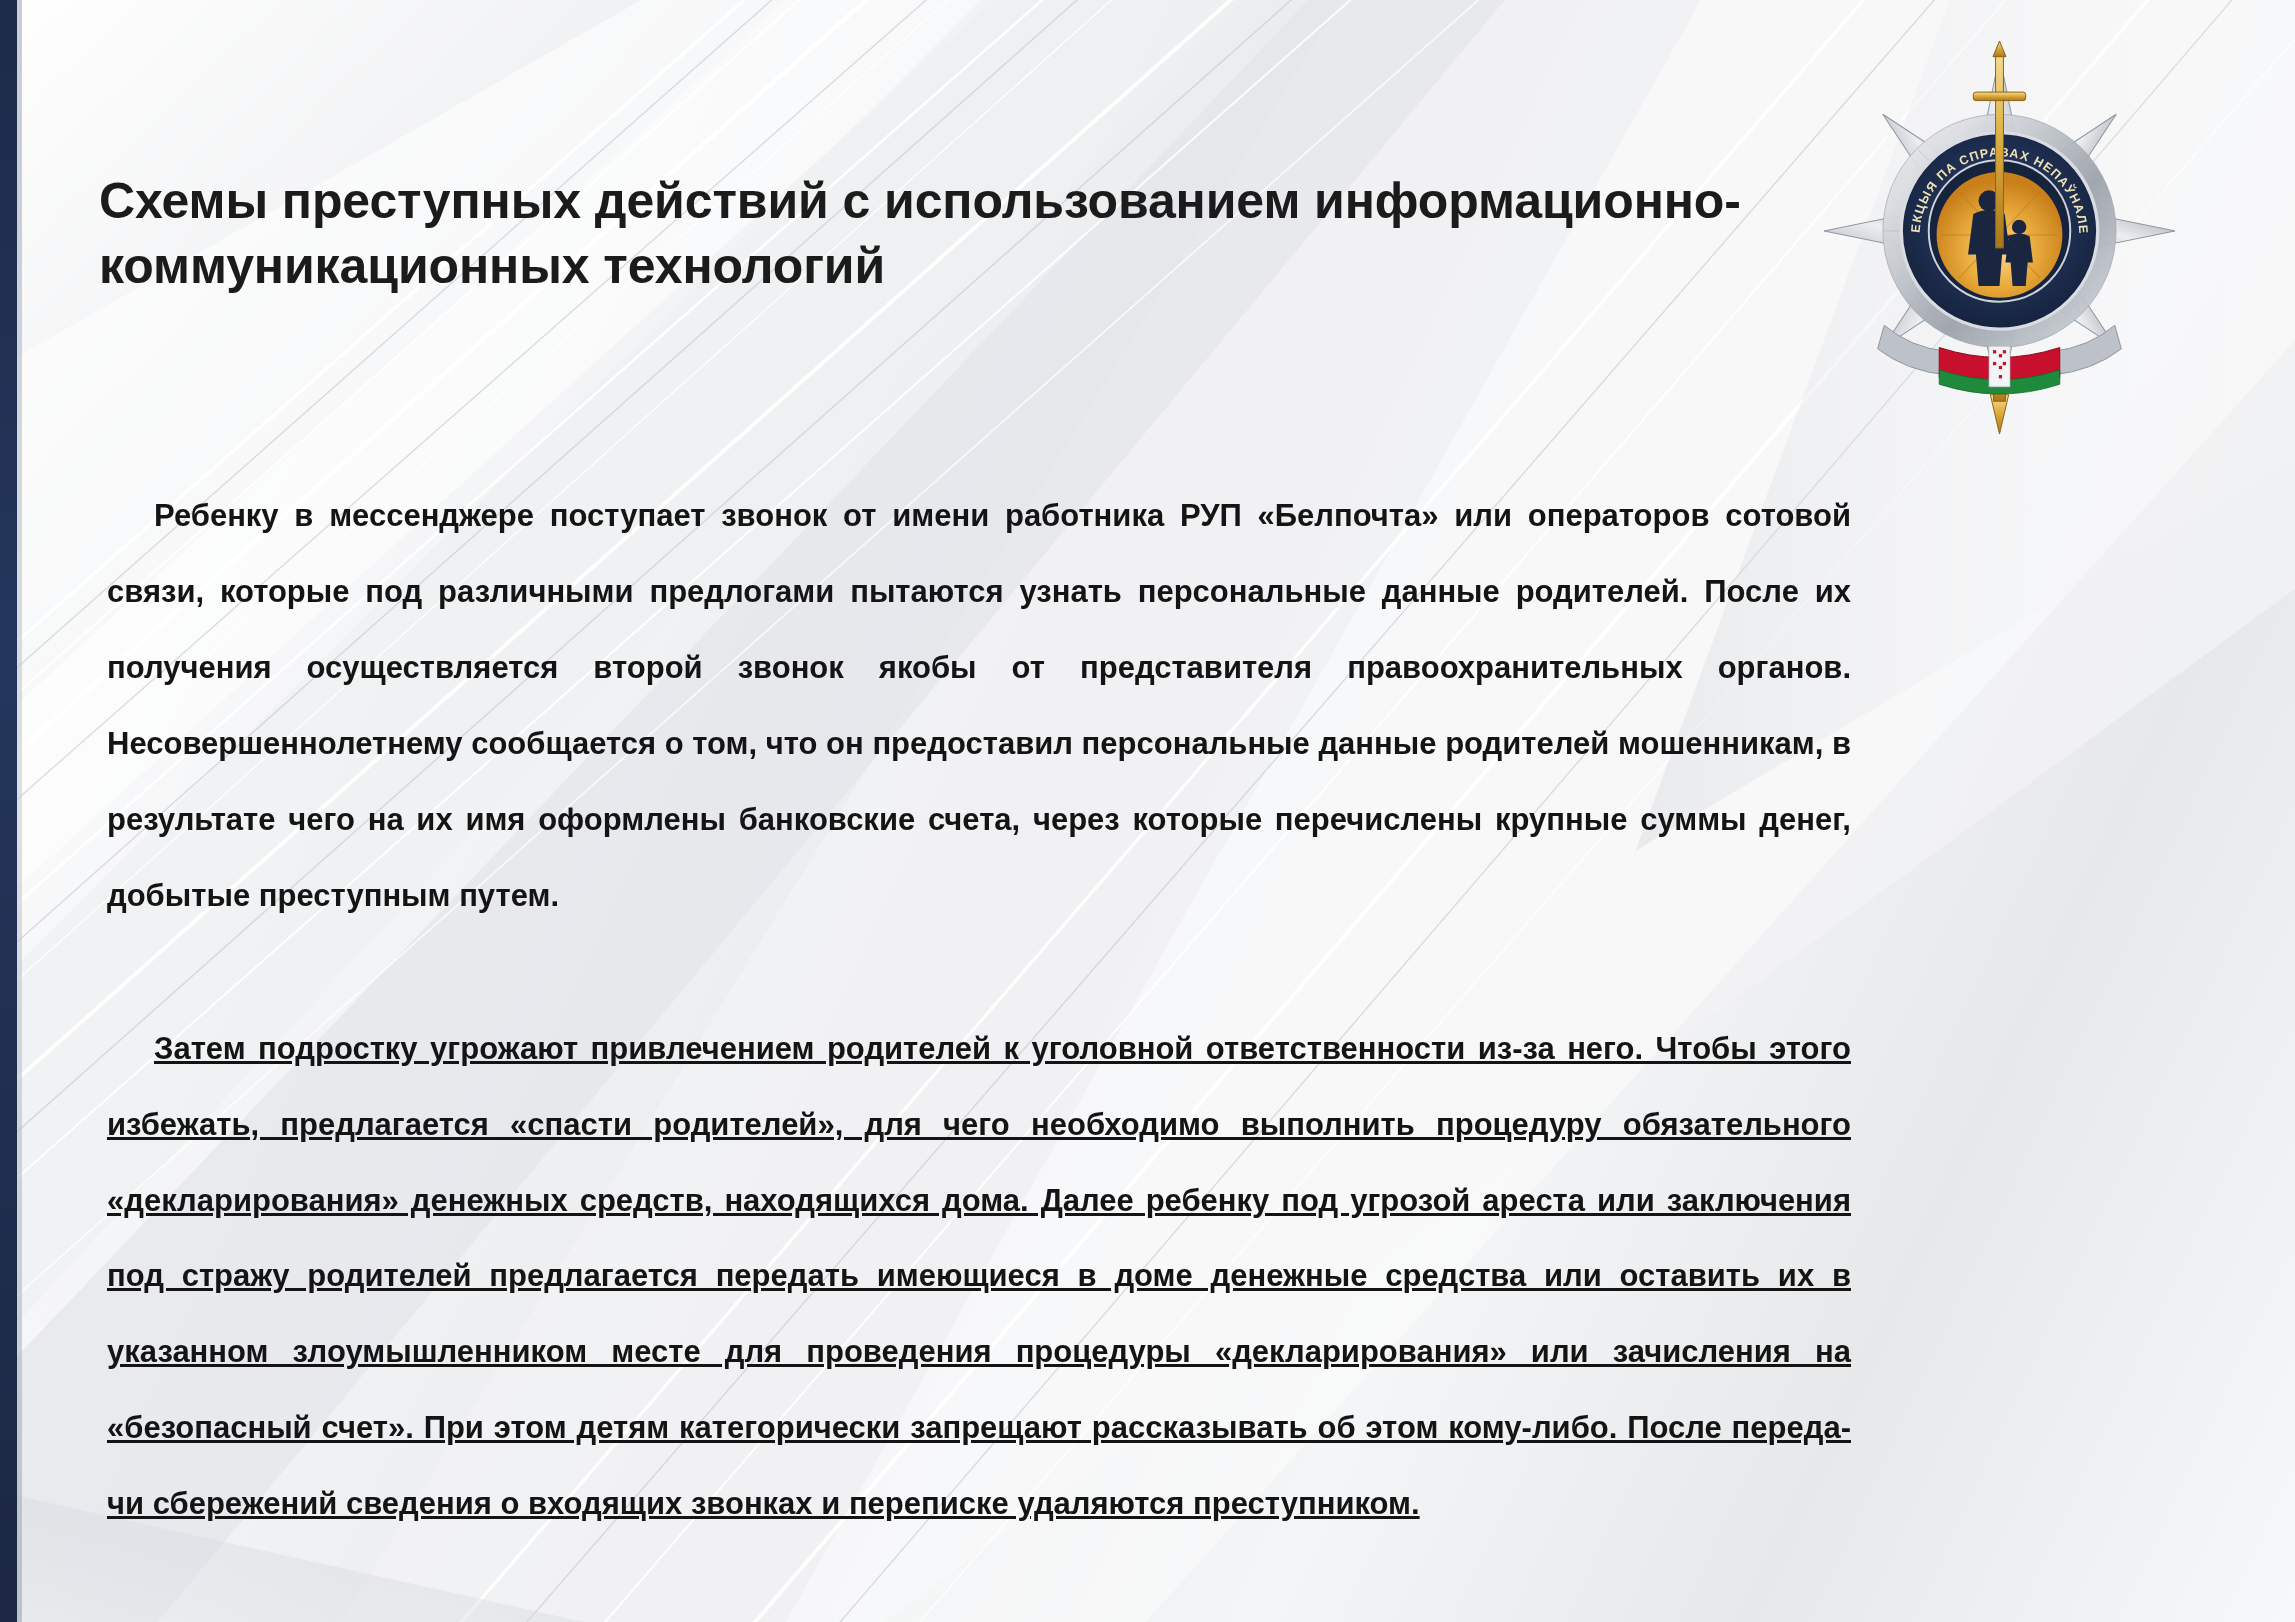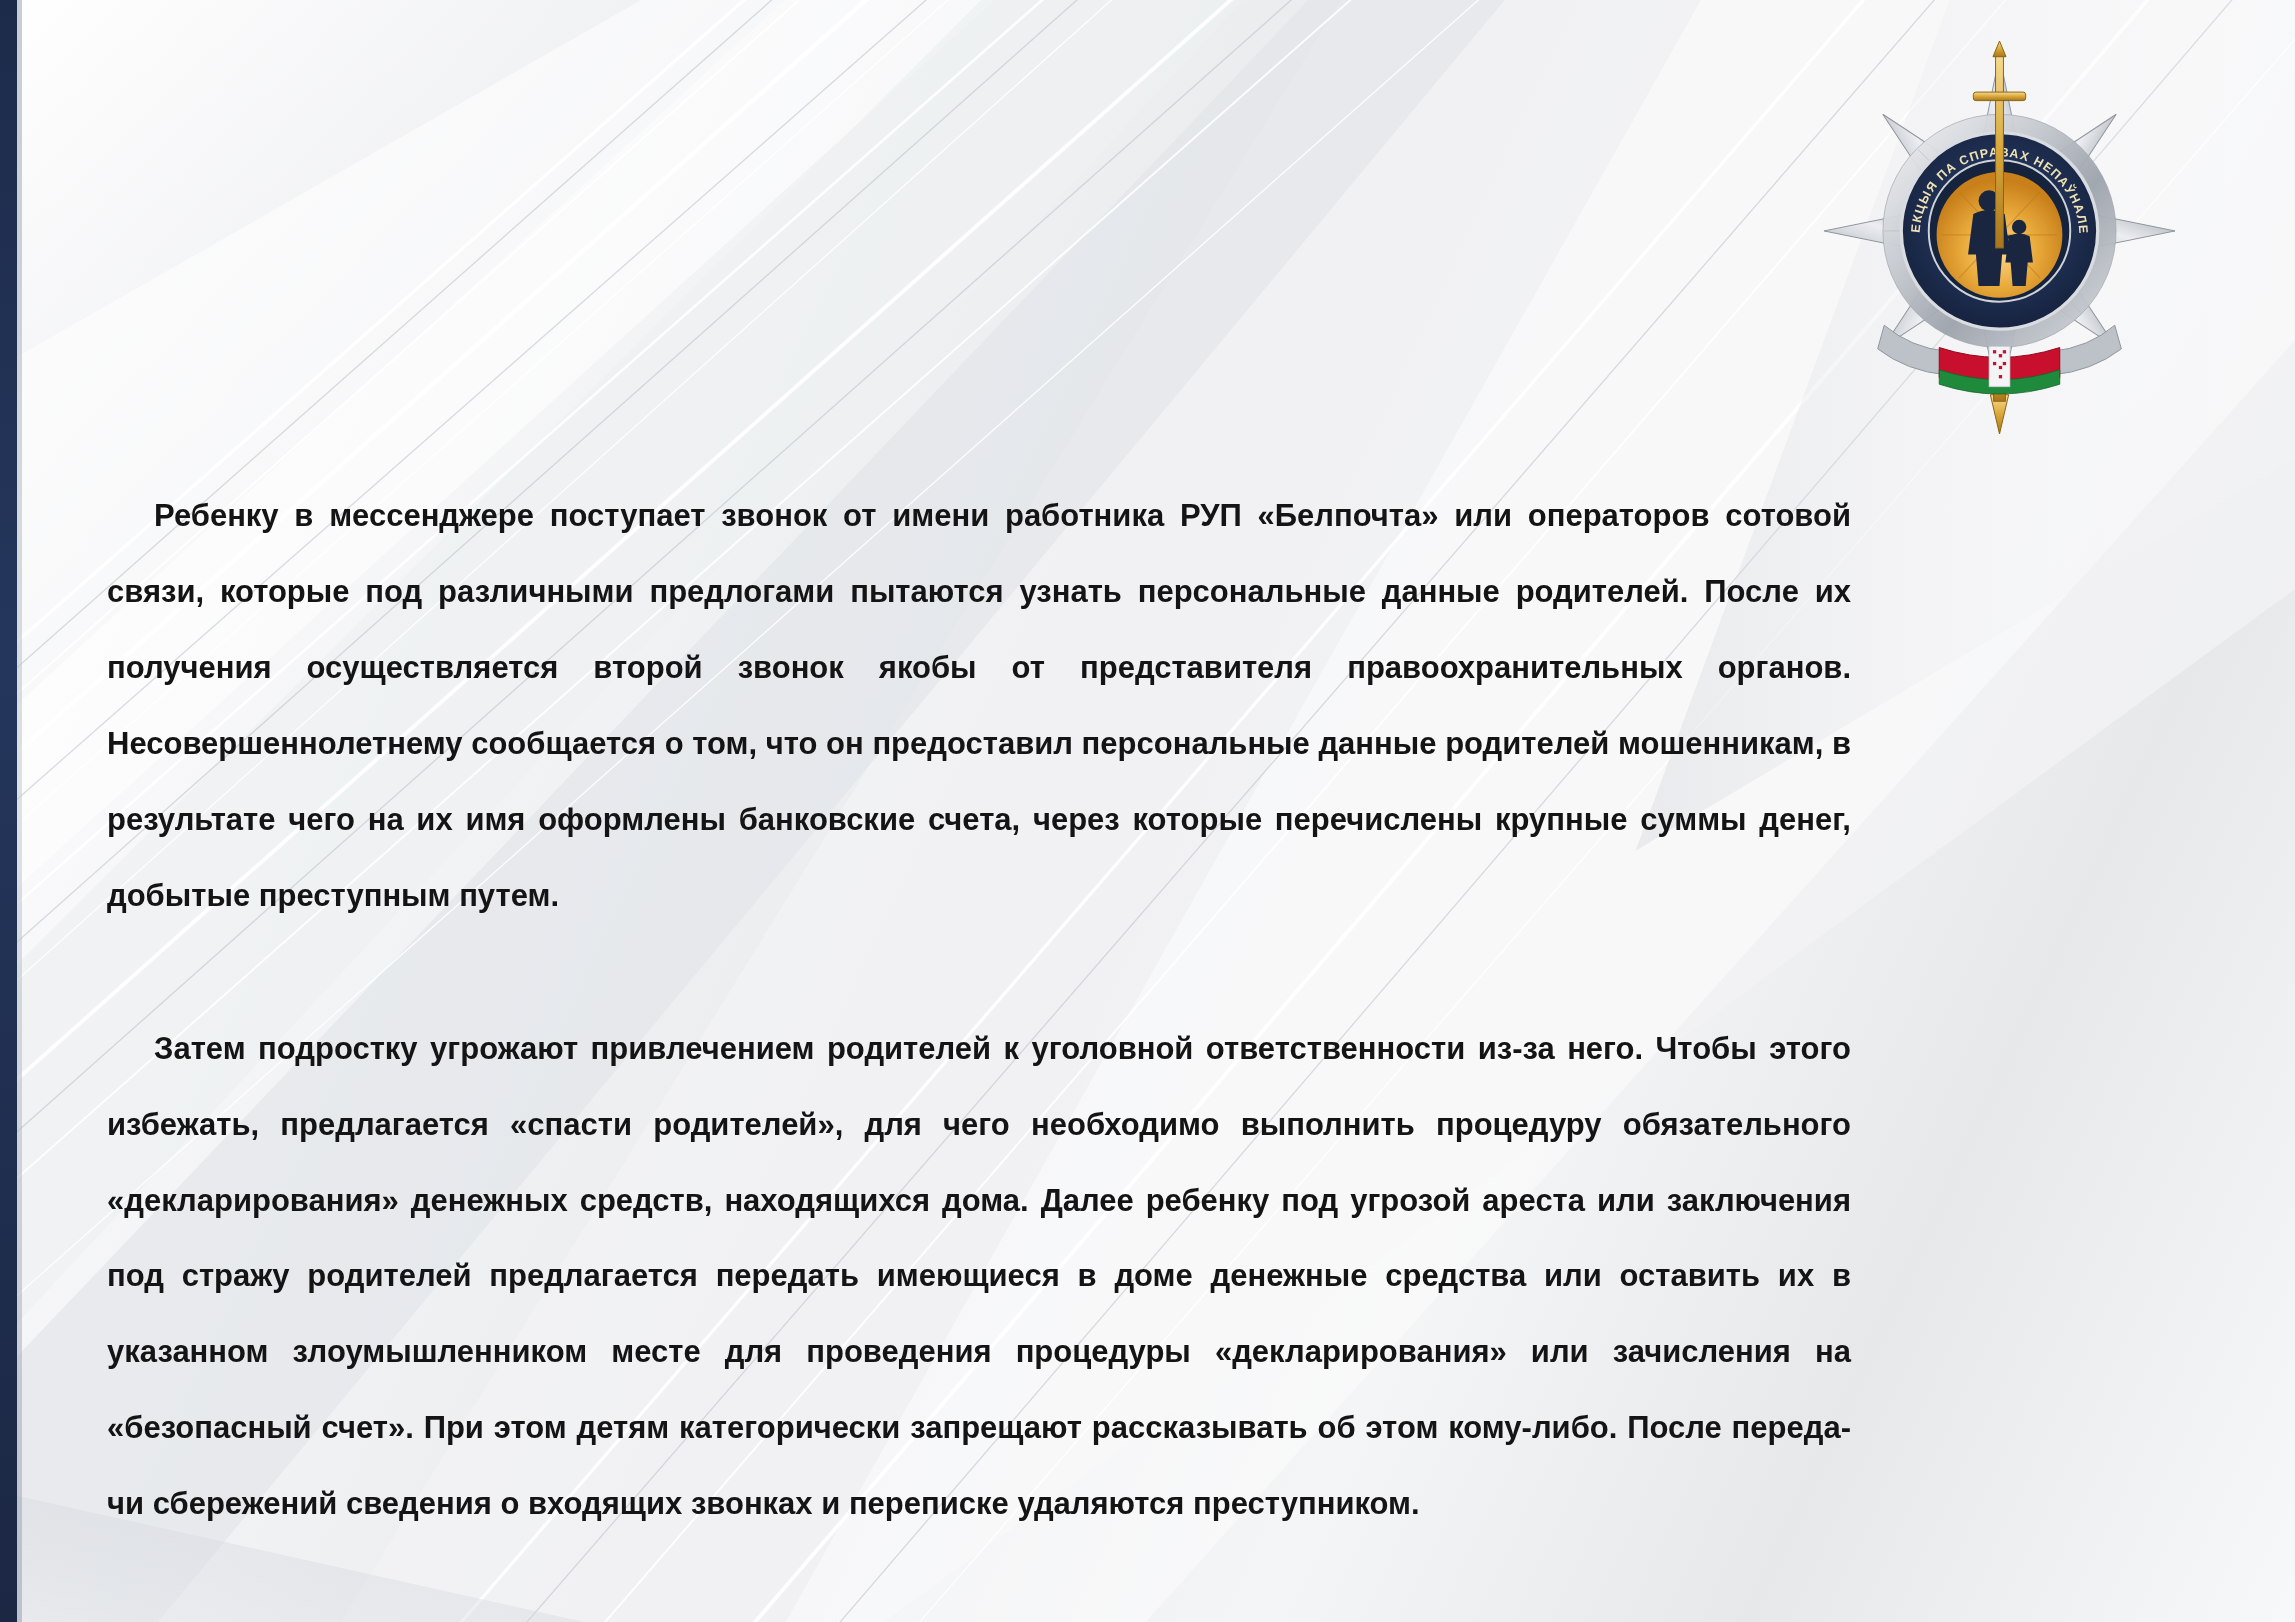--- a/index.html
+++ b/index.html
@@ -85,21 +85,21 @@
     width: 1754px;
   }
   .para {
     margin: 0 0 51px 10px;
     font-size: 31px;
     line-height: 2.45;
     font-weight: bold;
     color: #141414;
     text-align: justify;
   }
-  .para.last { margin-bottom: 0; }
+  .para.last { margin-bottom: 0; text-decoration: underline; }
   .para .indent { display: inline-block; width: 47px; }
   .para-2 { margin-top: 77px; }
 </style>
 </head>
 <body>
 
 <div class="slide">
 
   <div class="bg-layer">
     <svg viewBox="0 0 3508 2480" preserveAspectRatio="none" xmlns="http://www.w3.org/2000/svg">
@@ -272,20 +272,23 @@
           <rect x="5" y="34" width="5" height="5"></rect>
             <rect x="-10" y="52" width="5" height="5"></rect>
           <rect x="-1" y="58" width="5" height="5"></rect>
             <rect x="5" y="52" width="5" height="5"></rect>
           <rect x="-1" y="72" width="5" height="5"></rect>
         </g>
       </g>
     </svg>
   </div>
 
+  <div class="title-block">
+    <h1 class="title">Схемы преступных действий с использованием информационно-коммуникационных технологий</h1>
+  </div>
 
   <div class="body-text">
     <p class="para"><span class="indent"></span><span>Ребенку в мессенджере поступает звонок от имени работника РУП «Белпочта» или операторов сотовой связи, которые под различными предлогами пытаются узнать персональные данные родителей. После их получения осуществляется второй звонок якобы от представителя правоохранительных органов. Несовершеннолетнему сообщается о том, что он предоставил персональные данные родителей мошенникам, в результате чего на их имя оформлены банковские счета, через которые перечислены крупные суммы денег, добытые преступным путем.</span></p>
     <p class="para para-2 last"><span class="indent"></span><span>Затем подростку угрожают привлечением родителей к уголовной ответственности из-за него. Чтобы этого избежать, предлагается «спасти родителей», для чего необходимо выполнить процедуру обязательного «декларирования» денежных средств, находящихся дома. Далее ребенку под угрозой ареста или заключения под стражу родителей предлагается передать имеющиеся в доме денежные средства или оставить их в указанном злоумышленником месте для проведения процедуры «декларирования» или зачисления на «безопасный счет». При этом детям категорически запрещают рассказывать об этом кому-либо. После переда-чи сбережений сведения о входящих звонках и переписке удаляются преступником.</span></p>
   </div>
 
 </div>
 
 
 </body></html>

